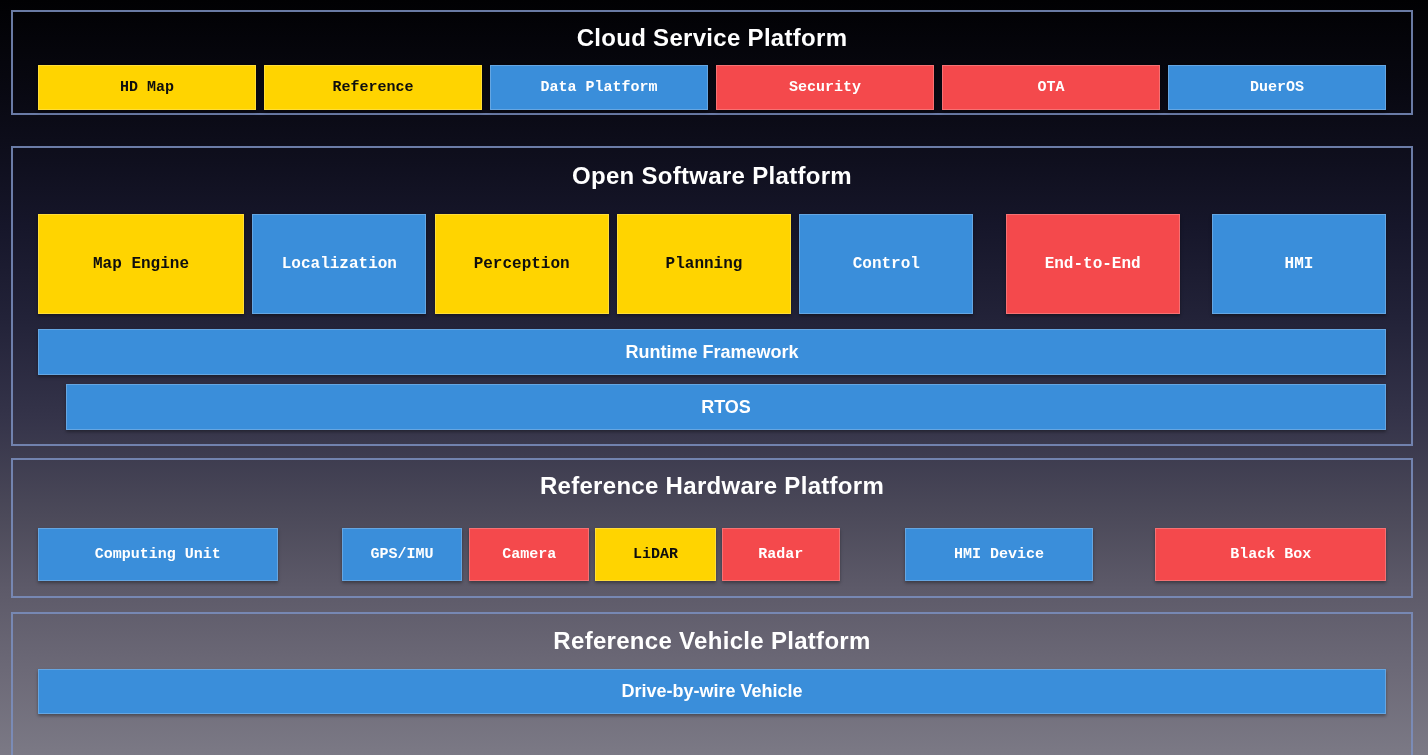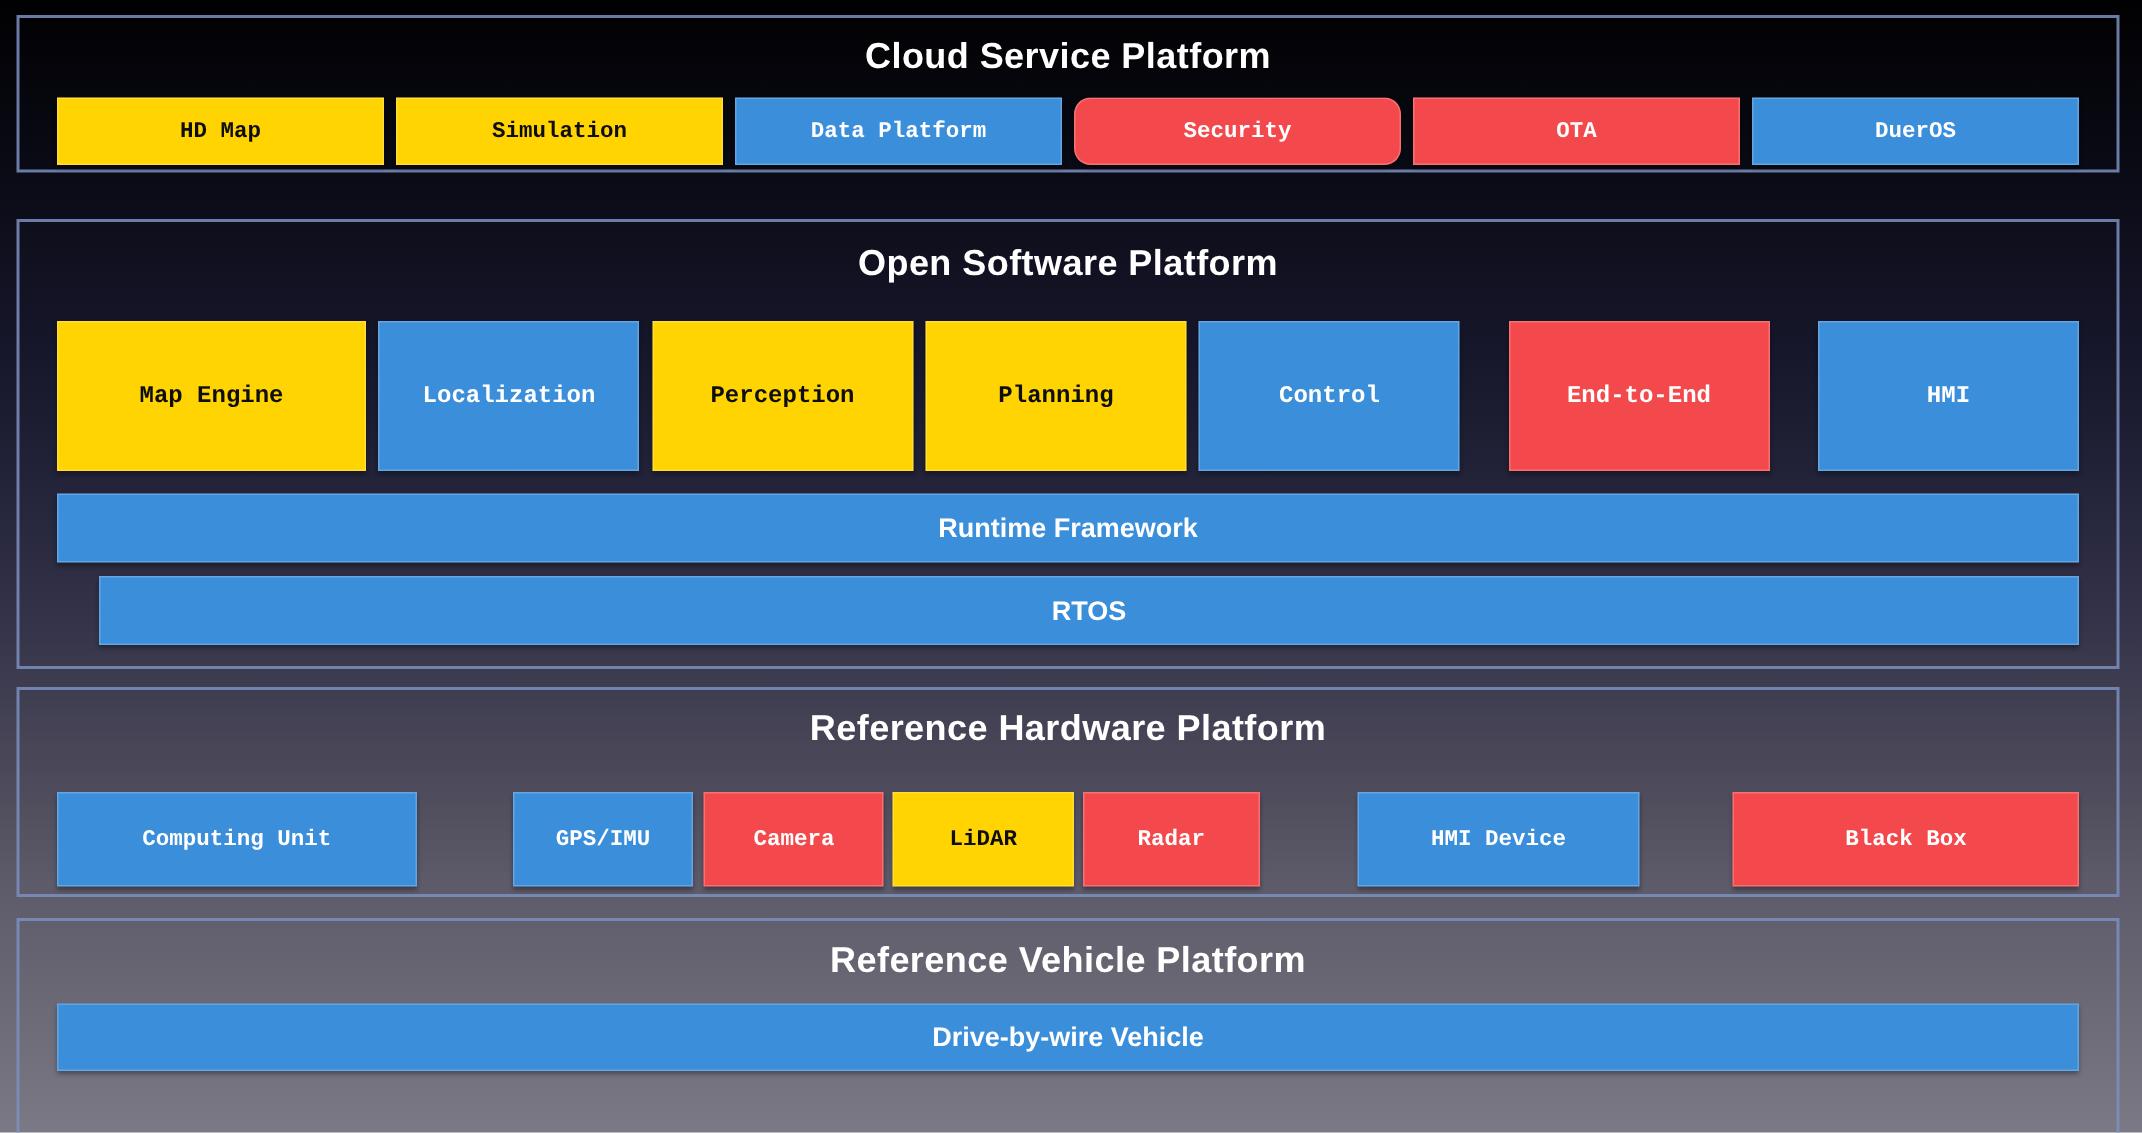--- a/index.html
+++ b/index.html
@@ -67,21 +67,21 @@
     font-size: 15px;
     text-align: center;
     box-sizing: border-box;
     border: 1px solid rgba(255, 255, 255, 0.22);
     box-shadow: 0 2px 3px rgba(0, 0, 0, 0.35);
   }
   .row-cloud .box    { width: 218px; height: 45px; }
   .row-software .box { height: 100px; width: 174px; font-size: 16px; }
   .row-software .box.wide { width: 206px; }
   .row-software .box.spaced { margin-left: 24px; }
-  .row-hardware .box { height: 63px; text-align: center; }
+  .row-hardware .box { height: 53px; text-align: center; }
 
   
   .bx-computing { width: 240px; }
   .bx-gps       { width: 121px; margin-left: 64px; }
   .bx-camera    { width: 120px; margin-left: 7px; }
   .bx-lidar     { width: 121px; margin-left: 6px; }
   .bx-radar     { width: 118px; margin-left: 6px; }
   .bx-hmidev    { width: 189px; margin-left: 65px; }
   .bx-blackbox  { width: 231px; margin-left: 62px; }
 
@@ -100,23 +100,23 @@
   .bar-rtos    { margin-top: 9px; }
   .bar-vehicle { margin-top: 14px; height: 45px; }
 </style>
 </head>
 <body>
 
 <div class="section" id="sec-cloud">
   <div class="section-title">Cloud Service Platform</div>
   <div class="row row-cloud">
     <div class="box" style="background: rgb(255, 212, 0); color: rgb(14, 14, 14);">HD Map</div>
-    <div class="box" style="background: rgb(255, 212, 0); color: rgb(14, 14, 14);">Simulation</div>
+    <div class="box" style="background: rgb(255, 212, 0); color: rgb(14, 14, 14);">Reference</div>
     <div class="box" style="background: rgb(58, 142, 218); color: rgb(255, 255, 255);">Data Platform</div>
-    <div class="box" style="background: rgb(244, 73, 76); color: rgb(255, 255, 255); border-radius: 11px;">Security</div>
+    <div class="box" style="background: rgb(244, 73, 76); color: rgb(255, 255, 255);">Security</div>
     <div class="box" style="background: rgb(244, 73, 76); color: rgb(255, 255, 255);">OTA</div>
     <div class="box" style="background: rgb(58, 142, 218); color: rgb(255, 255, 255);">DuerOS</div>
   </div>
 </div>
 
 <div class="section" id="sec-software">
   <div class="section-title">Open Software Platform</div>
   <div class="row row-software">
     <div class="box wide" style="background: rgb(255, 212, 0); color: rgb(14, 14, 14);">Map Engine</div>
     <div class="box" style="background: rgb(58, 142, 218); color: rgb(255, 255, 255);">Localization</div>

